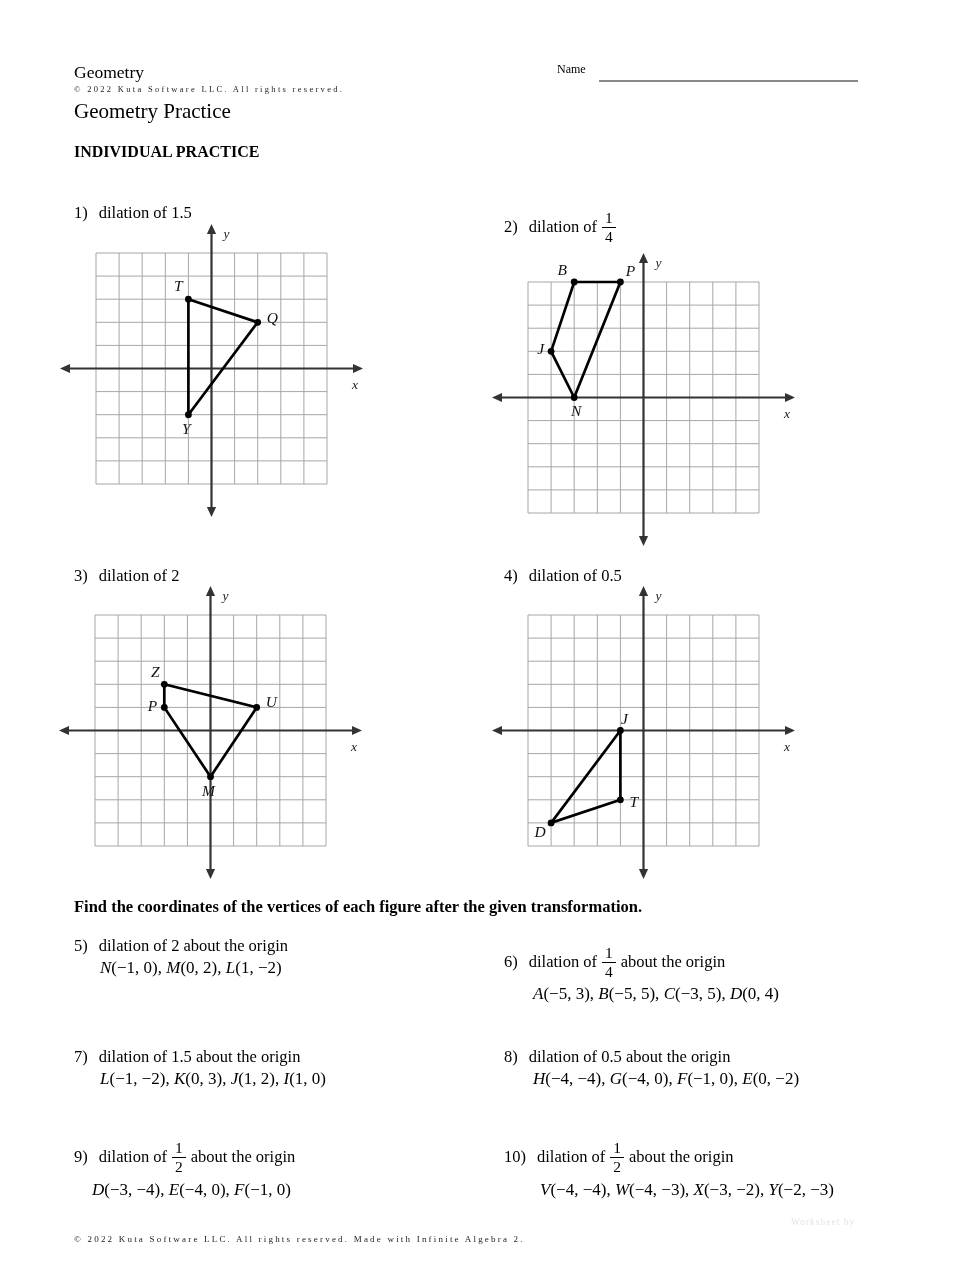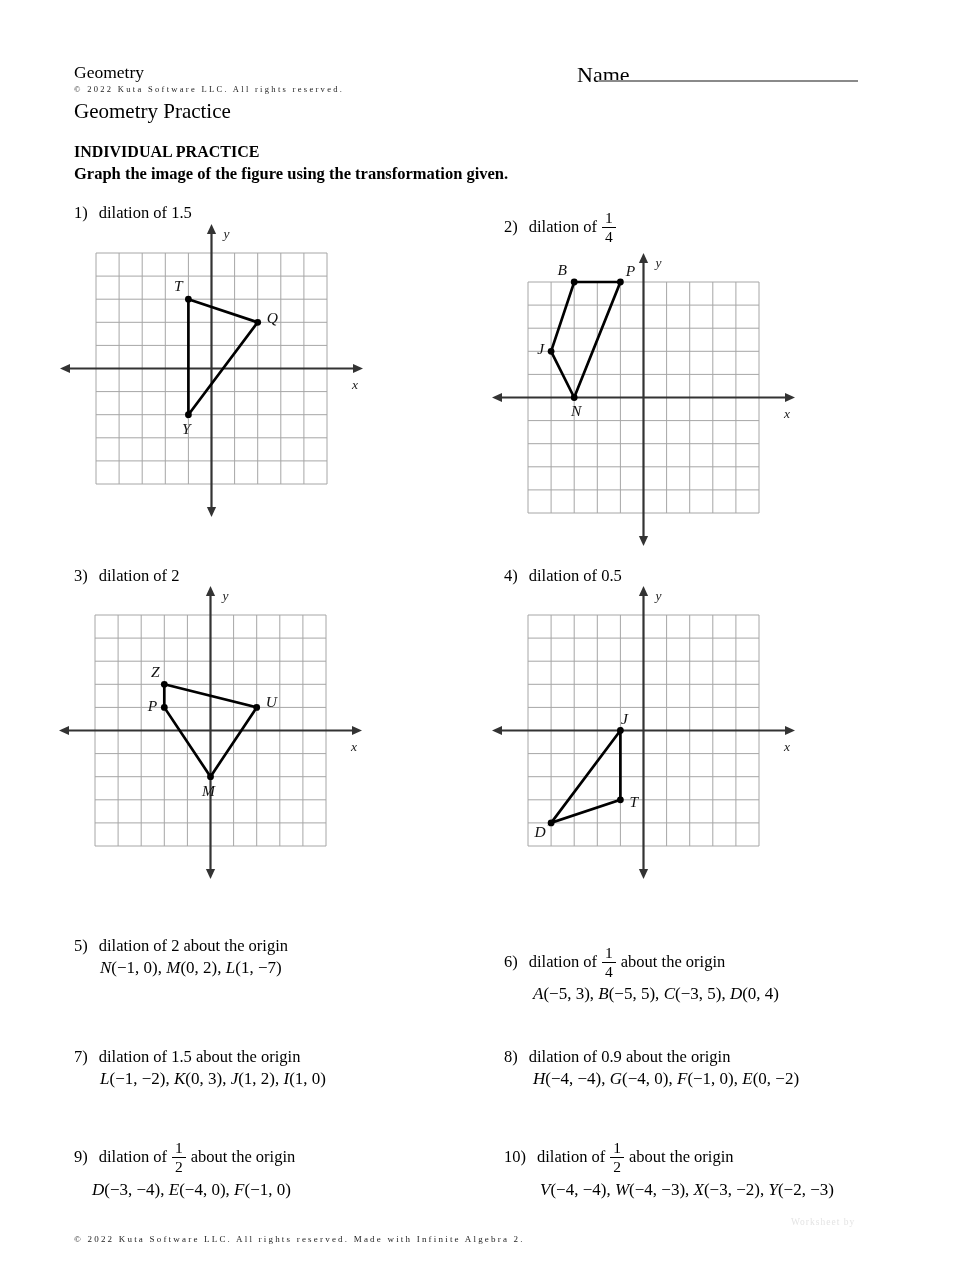--- a/index.html
+++ b/index.html
@@ -2,21 +2,21 @@
 <html><head>
 <meta charset="utf-8">
 <style>
   html, body { margin:0; padding:0; background:#ffffff; }
   .page {
     position:relative; width:858px; height:1266px; background:#ffffff;
     font-family:"Liberation Serif", serif; color:#000; overflow:hidden;
   }
   .abs { position:absolute; }
   .course { font-size:17.5px; }
-  .name-label { font-size:22px;margin-left:20px; }
+  .name-label { font-size:12px; }
   .name-line { border-bottom:2px solid #8a8a8a; height:20px; }
   .smallprint { font-size:8.5px; letter-spacing:2.3px; color:#1c1c1c; white-space:nowrap; }
   .doc-title { font-size:21px; }
   .section-label { font-size:16px; font-weight:bold; }
   .instruction { font-size:16.5px; font-weight:bold; }
   .heading-row { display:flex; align-items:center; font-size:16.5px; white-space:nowrap; }
   .heading-row.tall { height:44px; }
   .qnum { margin-right:11px; }
   .frac { display:inline-flex; flex-direction:column; align-items:center;
           line-height:1.12; font-size:15.5px; margin:0 5px; }
@@ -38,21 +38,20 @@
   <div class="abs name-label" style="left:557px; top:62px;">Name</div>
 
   <div class="abs name-line" style="left:599px; top:60px; width:336px;"></div>
 
   <div class="abs smallprint" style="left:74px; top:84px;">© 2022 Kuta Software LLC. All rights reserved.</div>
 
   <div class="abs doc-title" style="left:74px; top:99px;">Geometry Practice</div>
 
   <div class="abs section-label" style="left:74px; top:143px;">INDIVIDUAL PRACTICE</div>
 
-  <div class="abs instruction" style="left:74px; top:164px;">Graph the image of the figure using the transformation given.</div>
 
   <div id="graph-problems">
       <div class="abs heading-row" style="left: 74px; top: 203px;">
         <span class="qnum">1)</span>
         <span>dilation of 1.5</span>
       </div>
       <svg width="321" height="303" viewBox="0 0 321 303" style="position:absolute; left:51px; top:215px;">
         <g>
           <line x1="45" y1="38" x2="45" y2="269" stroke="#a6a6a6" stroke-width="1"></line>
           <line x1="68.1" y1="38" x2="68.1" y2="269" stroke="#a6a6a6" stroke-width="1"></line>
@@ -239,45 +238,46 @@
         <polygon points="137.4,153.5 137.4,222.8 68.1,245.9" fill="none" stroke="#000000" stroke-width="2.7" stroke-linejoin="miter"></polygon>
         <circle cx="137.4" cy="153.5" r="3.4" fill="#000000"></circle>
         <text x="141.4" y="146.5" font-size="15.5" font-style="italic" text-anchor="middle" fill="#111">J</text>
         <circle cx="137.4" cy="222.8" r="3.4" fill="#000000"></circle>
         <text x="146.4" y="229.8" font-size="15.5" font-style="italic" text-anchor="start" fill="#111">T</text>
         <circle cx="68.1" cy="245.9" r="3.4" fill="#000000"></circle>
         <text x="57.099999999999994" y="259.9" font-size="15.5" font-style="italic" text-anchor="middle" fill="#111">D</text>
       </svg>
     </div>
 
+  <div class="abs instruction" style="left:74px; top:897px;">Find the coordinates of the vertices of each figure after the given transformation.</div>
 
   <div id="coordinate-problems">
       <div class="abs heading-row" style="left: 74px; top: 936px;">
         <span class="qnum">5)</span>
         <span>dilation of 2 about the origin</span>
       </div>
-      <div class="abs vertices" style="left: 100px; top: 958px;"><span class="vname">N</span><span>(−1, 0), </span><span class="vname">M</span><span>(0, 2), </span><span class="vname">L</span><span>(1, −7)</span></div>
+      <div class="abs vertices" style="left: 100px; top: 958px;"><span class="vname">N</span><span>(−1, 0), </span><span class="vname">M</span><span>(0, 2), </span><span class="vname">L</span><span>(1, −2)</span></div>
       <div class="abs heading-row tall" style="left: 504px; top: 940px;">
         <span class="qnum">6)</span>
         <span>dilation of</span>
         <div class="frac" style="display: inline-flex;">
           <span class="fnum">1</span>
           <span class="fden">4</span>
         </div>
         <span>about the origin</span>
       </div>
       <div class="abs vertices" style="left: 533px; top: 984px;"><span class="vname">A</span><span>(−5, 3), </span><span class="vname">B</span><span>(−5, 5), </span><span class="vname">C</span><span>(−3, 5), </span><span class="vname">D</span><span>(0, 4)</span></div>
       <div class="abs heading-row" style="left: 74px; top: 1047px;">
         <span class="qnum">7)</span>
         <span>dilation of 1.5 about the origin</span>
       </div>
       <div class="abs vertices" style="left: 100px; top: 1069px;"><span class="vname">L</span><span>(−1, −2), </span><span class="vname">K</span><span>(0, 3), </span><span class="vname">J</span><span>(1, 2), </span><span class="vname">I</span><span>(1, 0)</span></div>
       <div class="abs heading-row" style="left: 504px; top: 1047px;">
         <span class="qnum">8)</span>
-        <span>dilation of 0.9 about the origin</span>
+        <span>dilation of 0.5 about the origin</span>
       </div>
       <div class="abs vertices" style="left: 533px; top: 1069px;"><span class="vname">H</span><span>(−4, −4), </span><span class="vname">G</span><span>(−4, 0), </span><span class="vname">F</span><span>(−1, 0), </span><span class="vname">E</span><span>(0, −2)</span></div>
       <div class="abs heading-row tall" style="left: 74px; top: 1135px;">
         <span class="qnum">9)</span>
         <span>dilation of</span>
         <div class="frac" style="display: inline-flex;">
           <span class="fnum">1</span>
           <span class="fden">2</span>
         </div>
         <span>about the origin</span>

